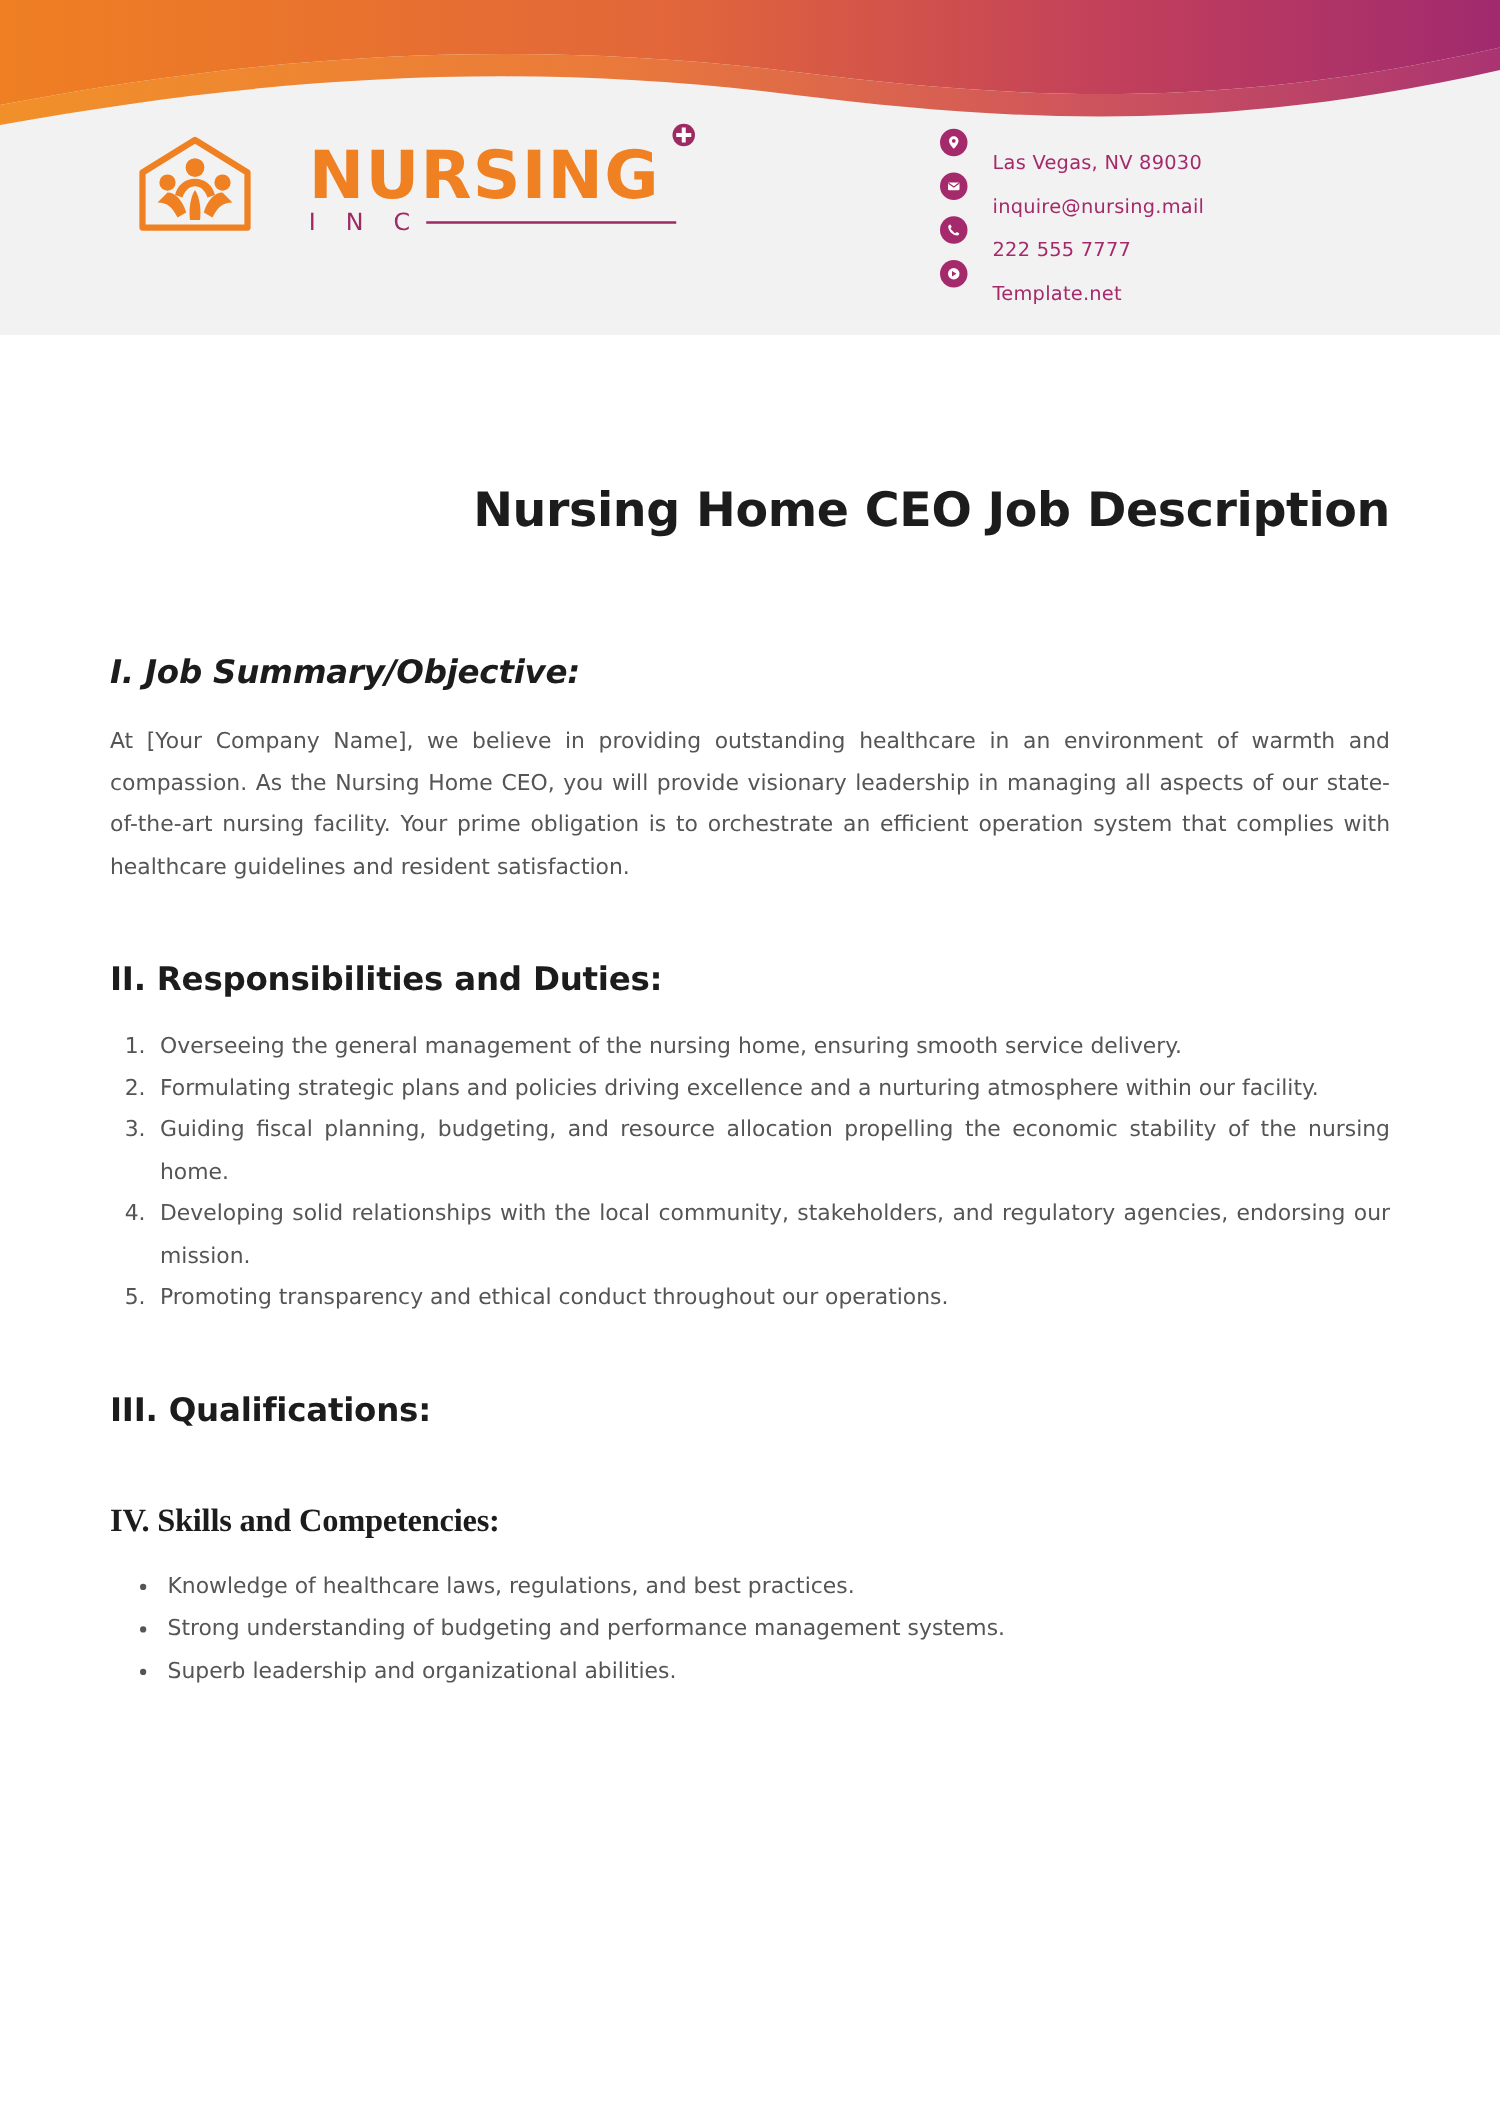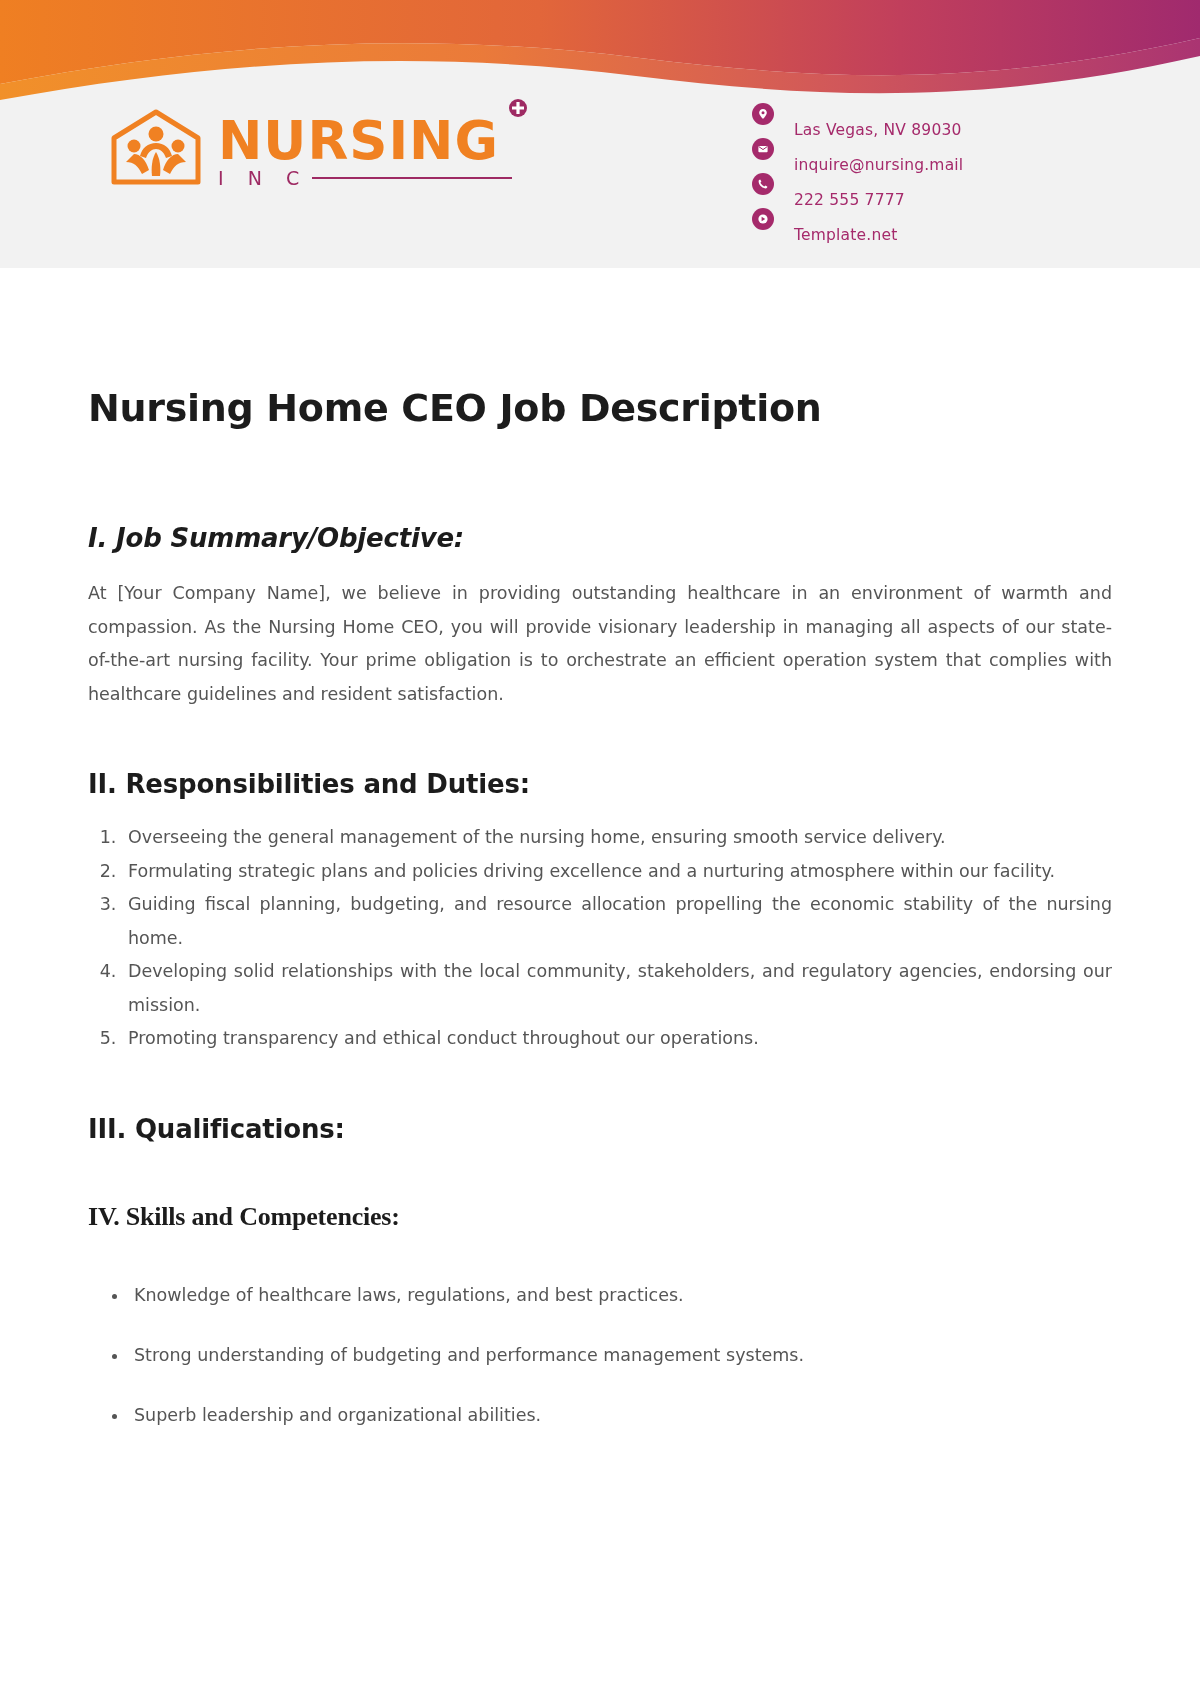--- a/index.html
+++ b/index.html
@@ -40,20 +40,21 @@
     height: 268px;
   }
 
   
   .logo-block {
     position: absolute;
     left: 108px;
     top: 108px;
     display: flex;
     align-items: flex-start;
+    gap: 29px;
   }
   .logo-mark {
     width: 96px;
     height: 78px;
     margin-right: 14px;
     flex: none;
   }
   .logo-text-wrap {
     display: flex;
     flex-direction: column;
@@ -125,21 +126,21 @@
     white-space: nowrap;
     letter-spacing: 0.2px;
     margin-top: 32px;
   }
 
   
   .doc-body {
     padding: 0 88px;
   }
   .doc-title {
-    text-align: left;
+    text-align: right;
     font-family: "DejaVu Sans", sans-serif;
     font-weight: bold;
     font-size: 38px;
     color: #1c1c1c;
     letter-spacing: -0.3px;
     margin: 0;
     padding-top: 118px;
   }
   .section-heading {
     font-family: "DejaVu Sans", sans-serif;
@@ -187,21 +188,20 @@
     padding: 20px 0 0 40px;
     list-style-type: disc;
   }
   ul.bullet-list > li {
     font-family: "DejaVu Sans", sans-serif;
     font-size: 17.5px;
     line-height: 34px;
     color: #555555;
     text-align: left;
     padding-left: 6px;
-    margin-top: 26px;
   }
   ul.bullet-list > li::marker {
     color: #555555;
     font-size: 15px;
   }
 </style>
 </head>
 <body>
 
 <div class="header">

